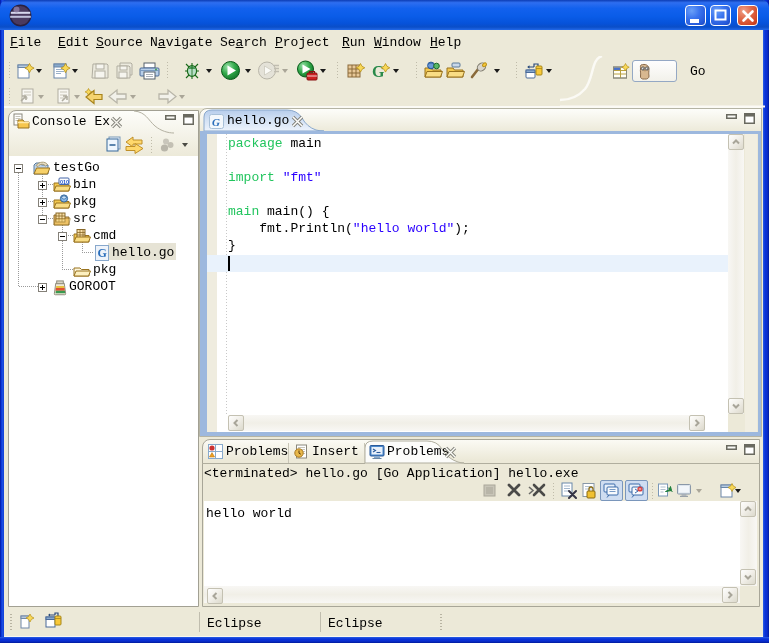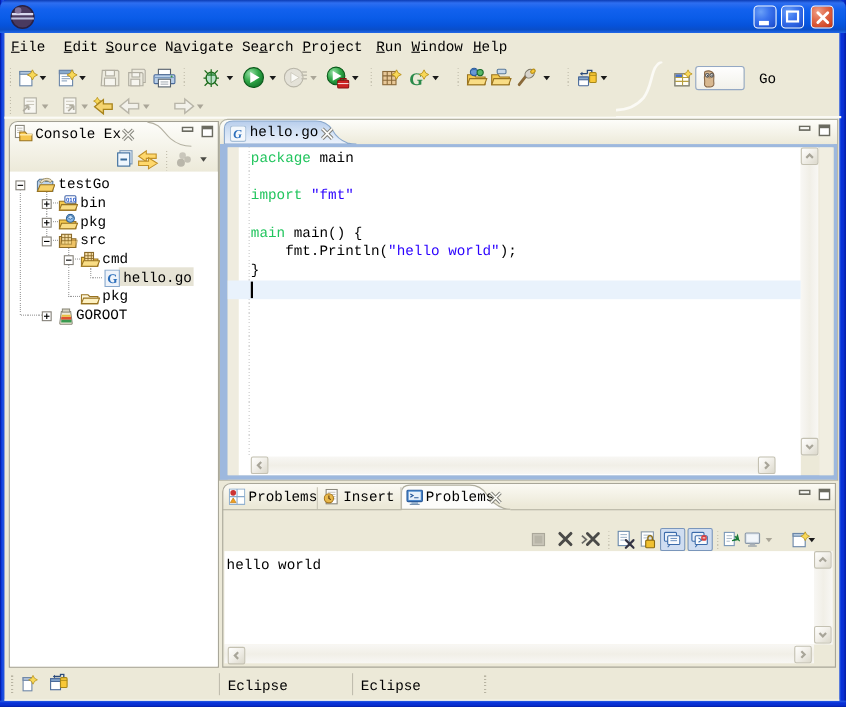--- a/index.html
+++ b/index.html
@@ -495,20 +495,21 @@
       <path d="M2 2l9 9M11 2l-9 9" stroke="#fdfdf8" stroke-width="1.4"></path>
     </svg>
   <svg class="abs" style="left:524px;top:6px" width="11" height="5" viewBox="0 0 11 5">
       <rect x="0.75" y="0.75" width="9.5" height="3.5" fill="#f8f8f4" stroke="#6a6a60" stroke-width="1.5"></rect>
     </svg>
   <svg class="abs" style="left:542px;top:5px" width="11" height="11" viewBox="0 0 11 11">
       <rect x="0.75" y="0.75" width="9.5" height="9.5" fill="#fff" stroke="#6a6a60" stroke-width="1.5"></rect>
       <rect x="0.75" y="0.75" width="9.5" height="2.8" fill="#6a6a60"></rect>
     </svg>
 
+  <div class="txt" style="left:2px;top:27px">&lt;terminated&gt; hello.go [Go Application] hello.exe</div>
 
   <div id="constb">
     <svg class="abs" style="left:280px;top:44px" width="15" height="15" viewBox="0 0 15 15">
         <rect x="2" y="2" width="11" height="11" fill="#c8c5b8" stroke="#aaa79a"></rect>
         <rect x="4" y="4" width="7" height="7" fill="#b8b5a8"></rect>
       </svg>
     <svg class="abs" style="left:304px;top:43px" width="16" height="16" viewBox="0 0 16 16">
         <path d="M3 3 L13 13 M13 3 L3 13" stroke="#4a4a48" stroke-width="2.8" stroke-linecap="round"></path>
       </svg>
     <svg class="abs" style="left:326px;top:43px" width="19" height="16" viewBox="0 0 19 16">

